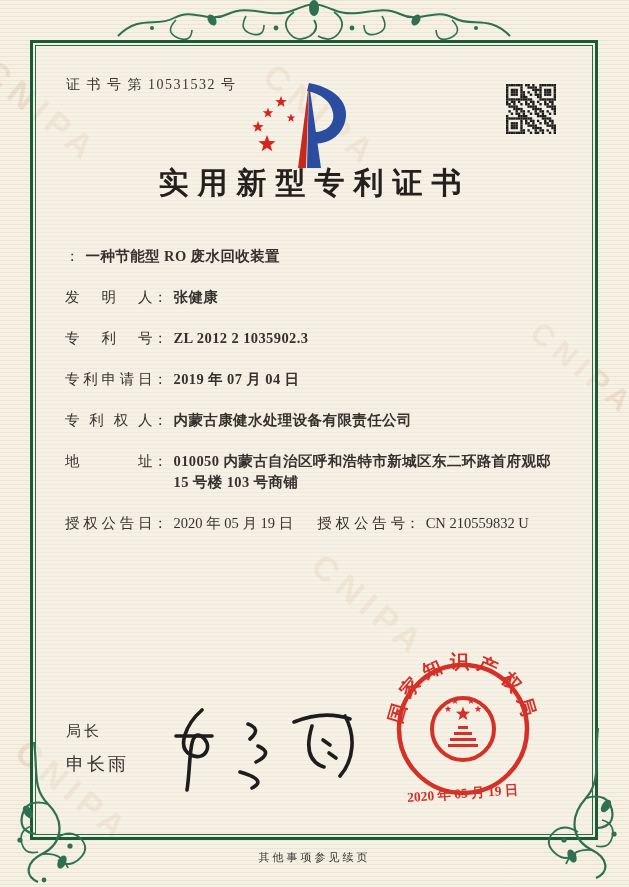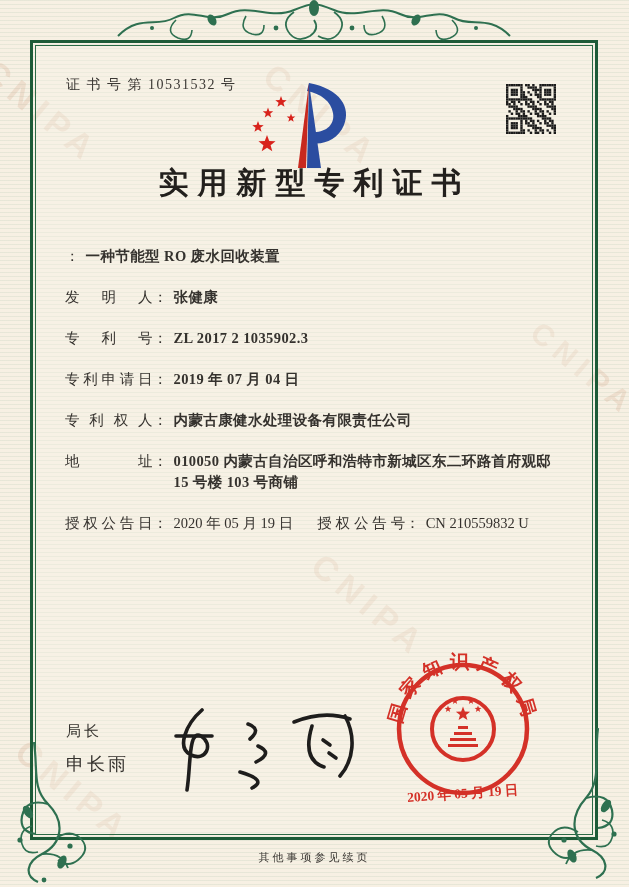--- a/index.html
+++ b/index.html
@@ -425,21 +425,21 @@
       <span class="fvalue">一种节能型 RO 废水回收装置</span>
     </div>
     <div class="frow">
       <span class="flabel">发明人</span>
         <span class="fcolon">：</span>
       <span class="fvalue">张健康</span>
     </div>
     <div class="frow">
       <span class="flabel">专利号</span>
         <span class="fcolon">：</span>
-      <span class="fvalue">ZL 2017 2 1035902.3</span>
+      <span class="fvalue">ZL 2012 2 1035902.3</span>
     </div>
     <div class="frow">
       <span class="flabel">专利申请日</span>
         <span class="fcolon">：</span>
       <span class="fvalue">2019 年 07 月 04 日</span>
     </div>
     <div class="frow">
       <span class="flabel">专利权人</span>
         <span class="fcolon">：</span>
       <span class="fvalue">内蒙古康健水处理设备有限责任公司</span>

